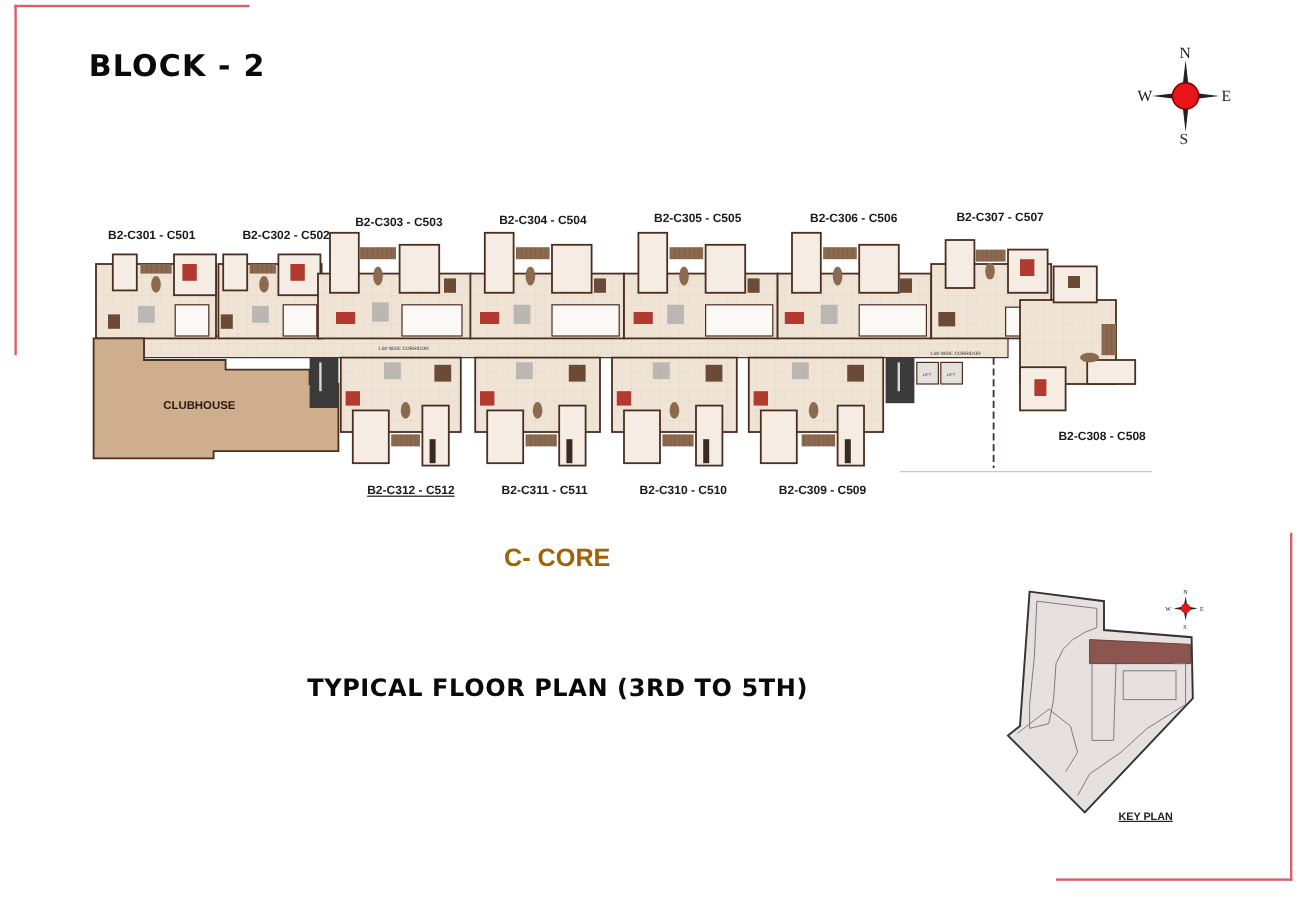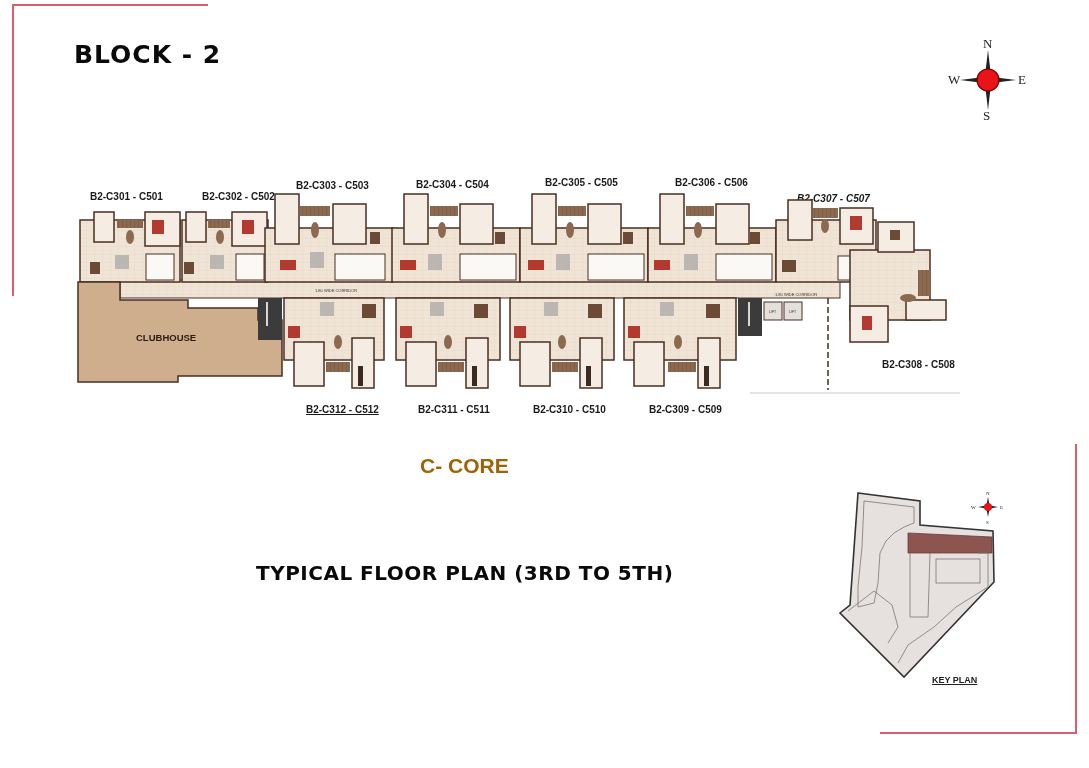--- a/index.html
+++ b/index.html
@@ -47,21 +47,21 @@
   <span class="lbl" style="left:2px; top:34px;">W</span>
   <span class="lbl" style="left:72px; top:34px;">E</span>
 </div>
 
 <div class="unit-label" style="left:90px; top:191px;">B2-C301 - C501</div>
 <div class="unit-label" style="left:186px; top:191px;padding-left:16px;">B2-C302 - C502</div>
 <div class="unit-label" style="left:296px; top:180px;">B2-C303 - C503</div>
 <div class="unit-label" style="left:416px; top:179px;">B2-C304 - C504</div>
 <div class="unit-label" style="left:545px; top:177px;">B2-C305 - C505</div>
 <div class="unit-label" style="left:675px; top:177px;">B2-C306 - C506</div>
-<div class="unit-label" style="left:797px; top:193px;font-style:italic;">B2-C307 - C507</div>
+<div class="unit-label" style="left:797px; top:176px;">B2-C307 - C507</div>
 
 <div class="unit-label" style="left:306px; top:404px;text-decoration:underline;">B2-C312 - C512</div>
 <div class="unit-label" style="left:418px; top:404px;">B2-C311 - C511</div>
 <div class="unit-label" style="left:533px; top:404px;">B2-C310 - C510</div>
 <div class="unit-label" style="left:649px; top:404px;text-align:center;">B2-C309 - C509</div>
 <div class="unit-label" style="left:858px; top:359px;padding-left:24px;">B2-C308 - C508</div>
 
 <svg class="plan" viewBox="0 0 900 215">
   <defs>
     <pattern id="tiles" width="8" height="8" patternUnits="userSpaceOnUse">

